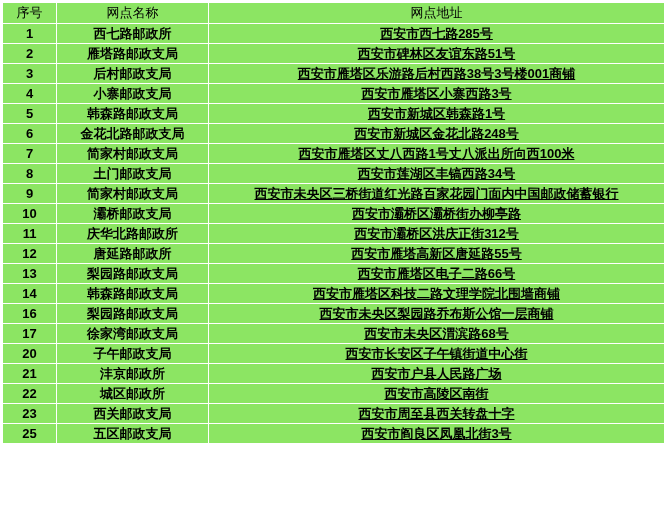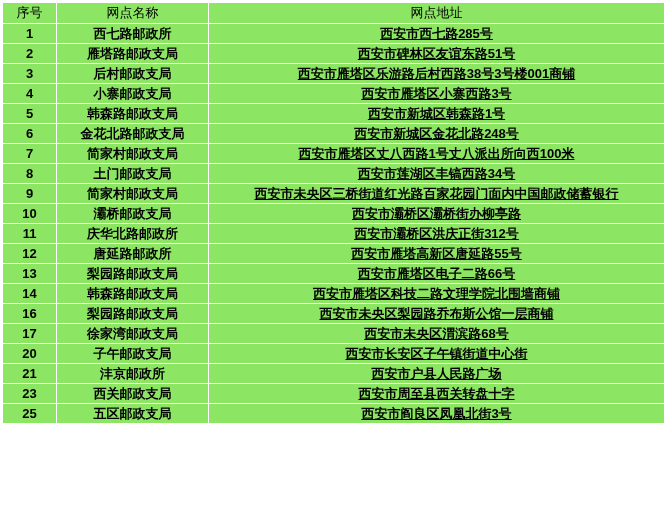--- a/index.html
+++ b/index.html
@@ -157,20 +157,25 @@
           <td class="idx">20</td>
           <td class="name">子午邮政支局</td>
           <td class="addr">西安市长安区子午镇街道中心街</td>
         </tr>
         <tr>
           <td class="idx">21</td>
           <td class="name">沣京邮政所</td>
           <td class="addr">西安市户县人民路广场</td>
         </tr>
         <tr>
+          <td class="idx">22</td>
+          <td class="name">城区邮政所</td>
+          <td class="addr">西安市高陵区南街</td>
+        </tr>
+        <tr>
           <td class="idx">23</td>
           <td class="name">西关邮政支局</td>
           <td class="addr">西安市周至县西关转盘十字</td>
         </tr>
         <tr>
           <td class="idx">25</td>
           <td class="name">五区邮政支局</td>
           <td class="addr">西安市阎良区凤凰北街3号</td>
         </tr>
       </tbody>

